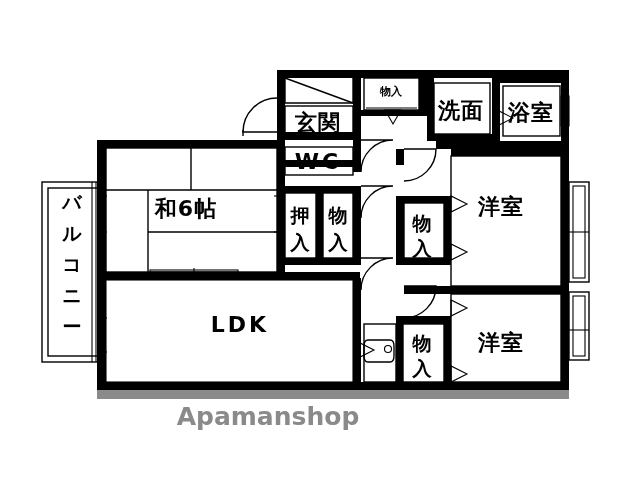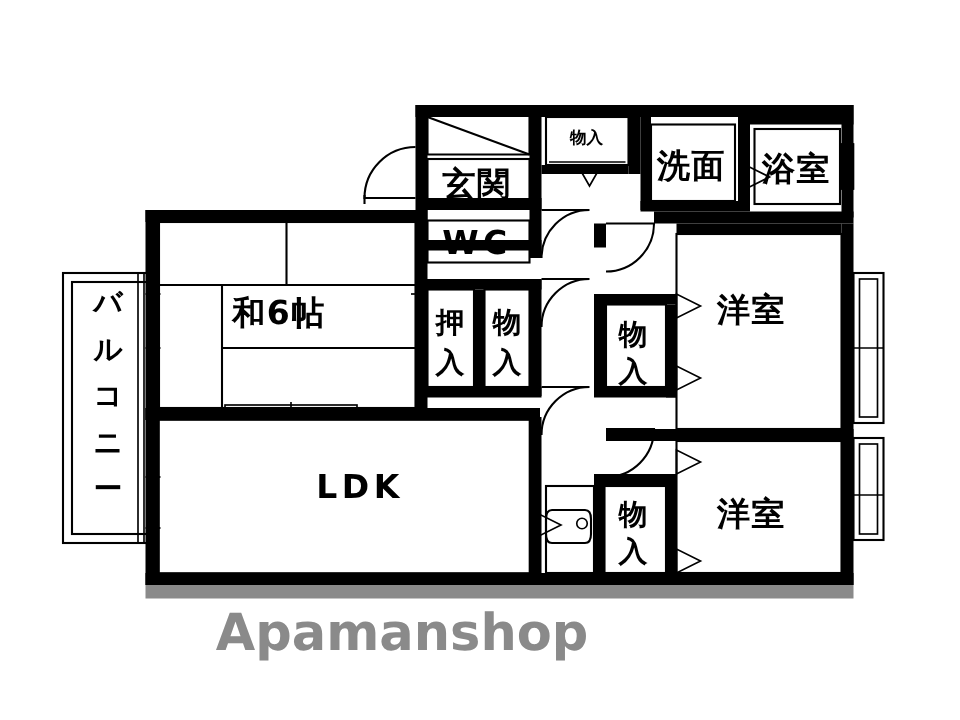--- a/index.html
+++ b/index.html
@@ -25,21 +25,21 @@
   .lbl-cjk{font-size:22px;letter-spacing:1px;}
   .lbl-cjk-sm{font-size:19px;}
   .lbl-cjk-xs{font-size:11px;}
   .lbl-lat{font-size:22px;letter-spacing:3px;font-weight:600;}
   .lbl-vert{font-size:19px;}
   .watermark{
     position:absolute;
     left:0;top:402px;width:536px;
     text-align:center;
     font-family:"DejaVu Sans","Liberation Sans",sans-serif;
-    font-size:34px;font-weight:600;color:#8a8a8a;
+    font-size:25px;font-weight:600;color:#8a8a8a;
     letter-spacing:0px;
     user-select:none;
   }
   .graybar{
     position:absolute;background:#8a8a8a;
   }
 </style>
 </head>
 <body>
 

